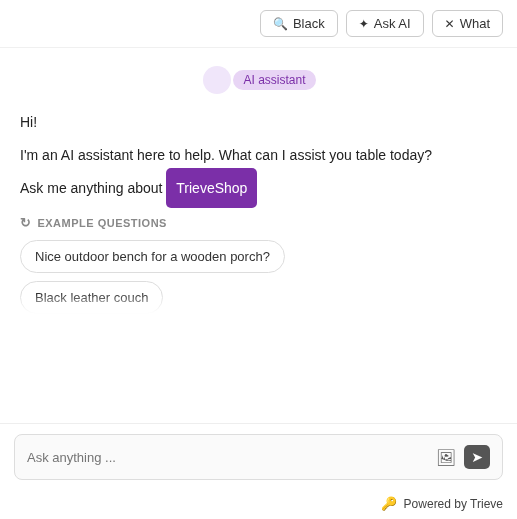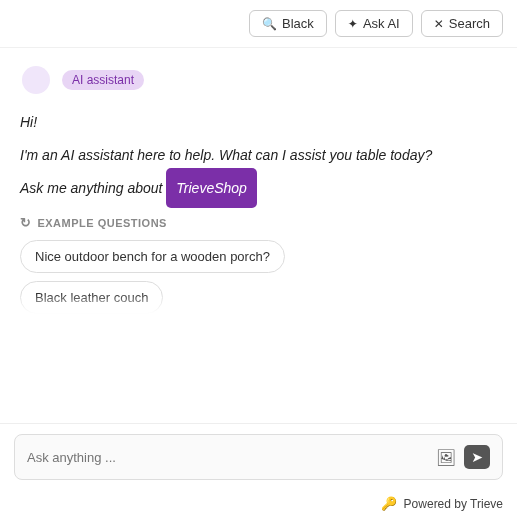--- a/index.html
+++ b/index.html
@@ -71,22 +71,22 @@
       padding: 16px 20px;
       display: flex;
       flex-direction: column;
       gap: 12px;
     }
 
     
     .ai-header {
       display: flex;
       align-items: center;
-      gap: 10px;
       margin-bottom: 4px;
+      justify-content: center;
     }
 
     .ai-avatar {
       width: 32px;
       height: 32px;
       display: flex;
       align-items: center;
       justify-content: center;
       font-size: 18px;
     }
@@ -98,21 +98,20 @@
       font-weight: 500;
       padding: 3px 10px;
       border-radius: 12px;
     }
 
     
     .message {
       font-size: 14px;
       color: #222;
       line-height: 1.5;
-      font-style: italic;
     }
 
     .highlight-shop {
       background: #7b2fa8;
       color: #fff;
       padding: 12px 10px;
       border-radius: 5px;
       font-weight: 500;
     }
 
@@ -256,21 +255,21 @@
     <button class="top-btn search-btn">
       <span class="btn-icon">🔍</span>
       <span>Black</span>
     </button>
     <button class="top-btn ask-ai-btn">
       <span class="btn-icon">✦</span>
       <span>Ask AI</span>
     </button>
     <button class="top-btn close-btn">
       <span class="btn-icon">✕</span>
-      <span>Search</span>
+      <span>What</span>
     </button>
   </div>
 
   <div class="chat-area">
 
     <div class="ai-header">
       <div class="ai-avatar">
         <svg width="28" height="28" viewBox="0 0 28 28" fill="none">
           <circle cx="14" cy="14" r="14" fill="#f0e6fa"></circle>
           <text x="14" y="19" text-anchor="middle" font-size="14">🤖</text>

